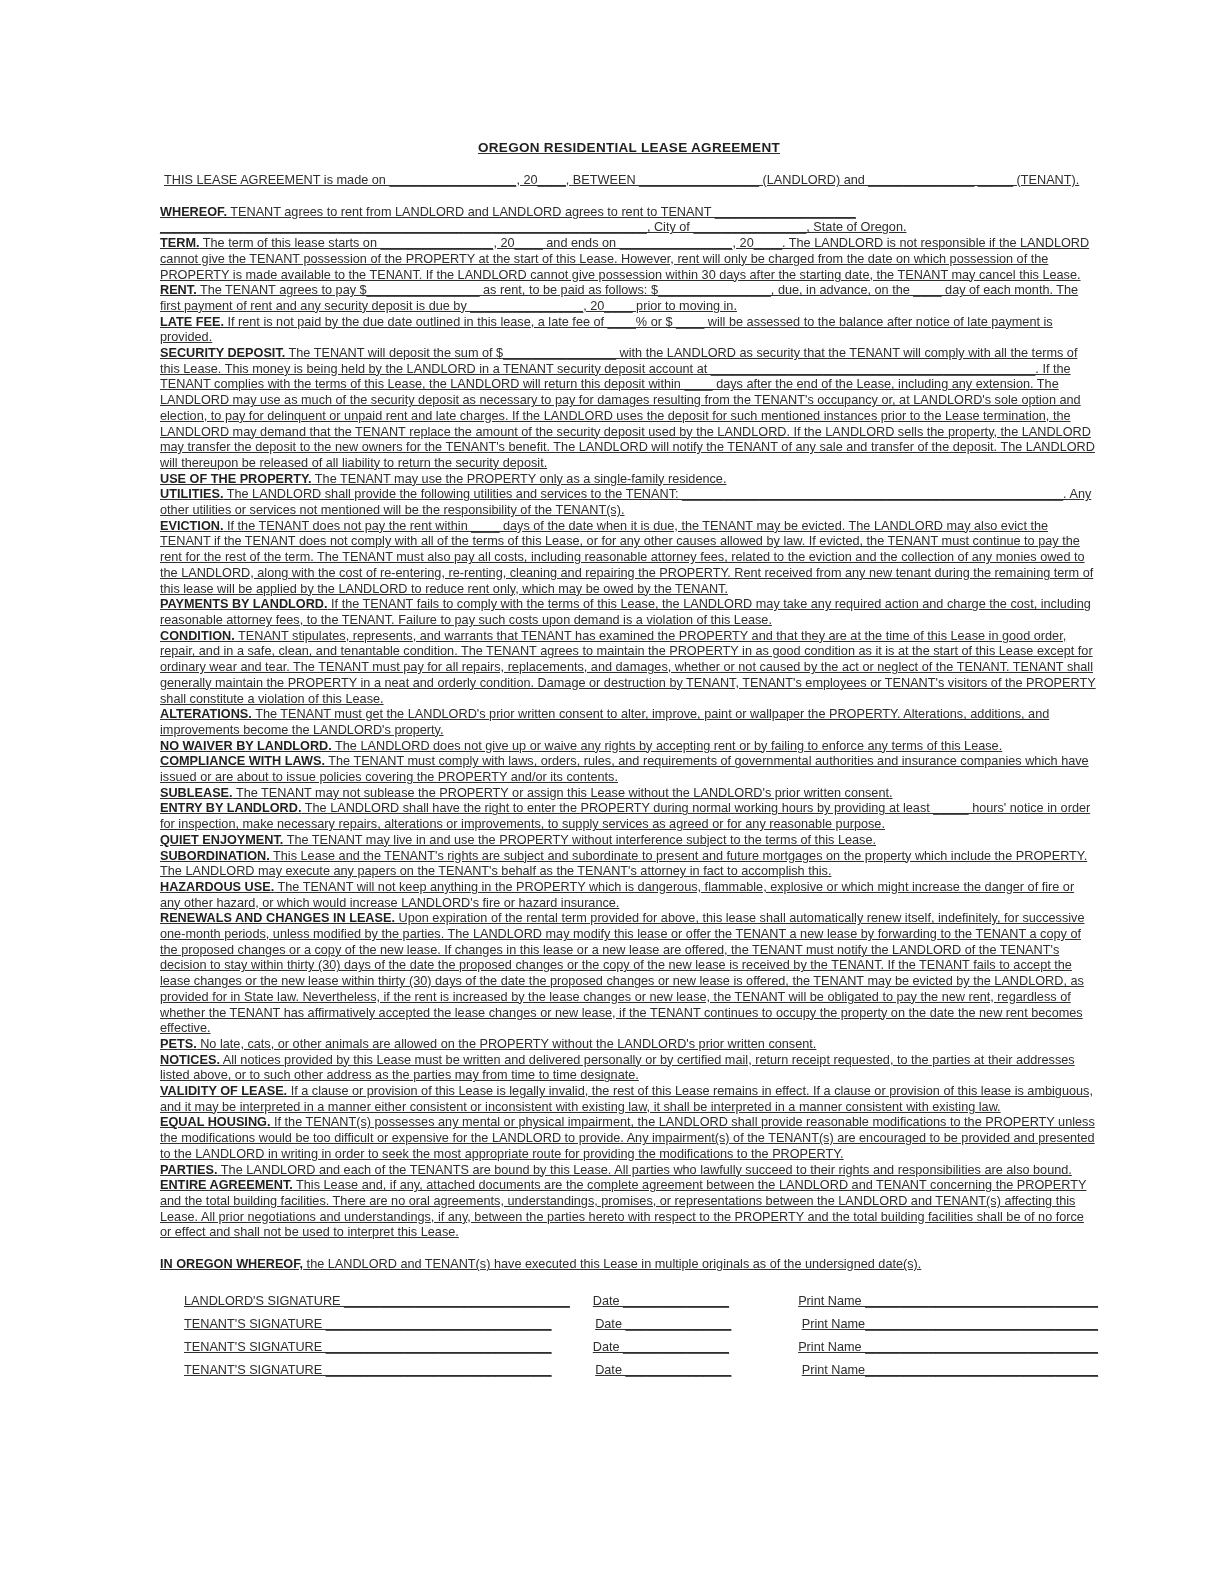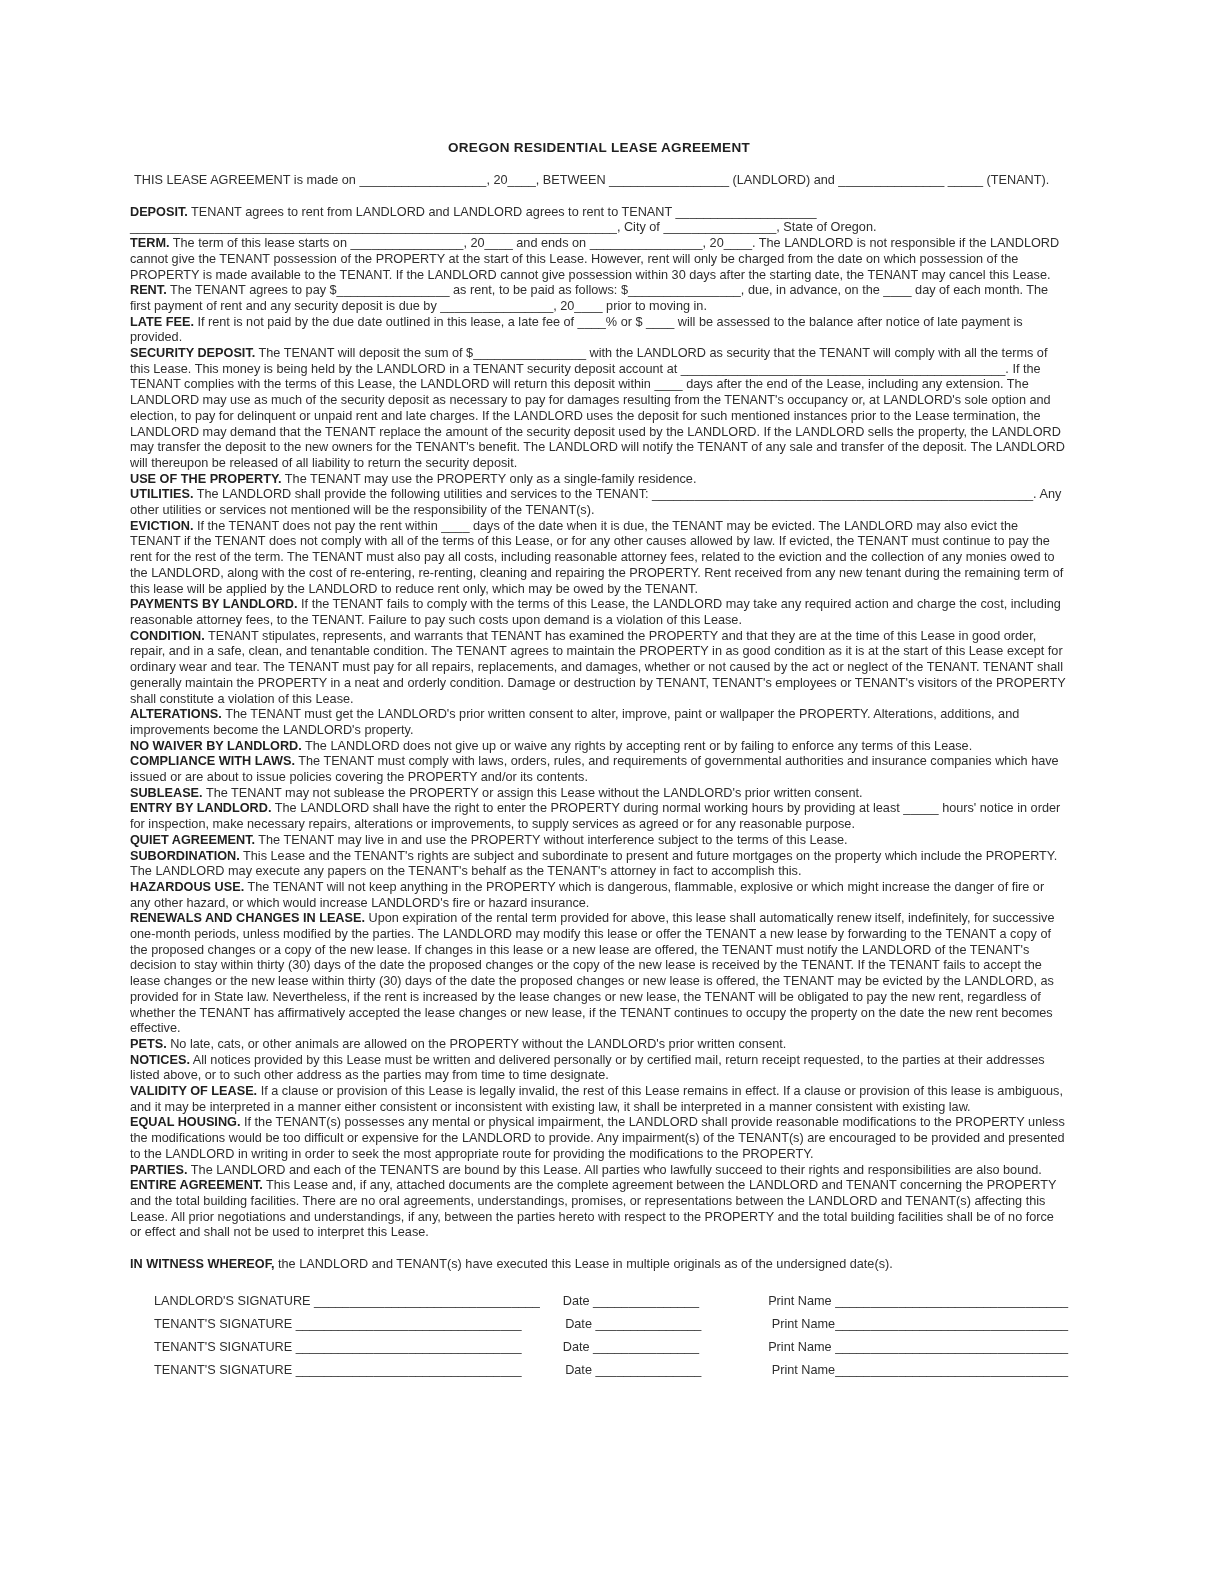--- a/index.html
+++ b/index.html
@@ -11,25 +11,26 @@
     position: relative;
     width: 1224px;
     height: 1584px;
     background: #ffffff;
     font-family: "Liberation Sans", sans-serif;
     color: #2e2e2e;
     overflow: hidden;
   }
   .content {
     position: absolute;
-    left: 130px;
+    left: 160px;
     top: 140px;
     width: 938px;
     font-size: 12.7px;
     line-height: 15.7px;
+    text-decoration: underline;
   }
   .doc-title {
     margin: 0;
     text-align: center;
     font-size: 13.5px;
     font-weight: bold;
     color: #1f1f1f;
     letter-spacing: 0.3px;
     line-height: 16px;
   }
@@ -71,21 +72,21 @@
 <body>
 
 <div class="page">
   <div class="content">
 
     <h1 class="doc-title">OREGON RESIDENTIAL LEASE AGREEMENT</h1>
 
     <p class="intro">THIS LEASE AGREEMENT is made on __________________, 20____, BETWEEN _________________ (LANDLORD) and _______________ _____ (TENANT).</p>
 
     <div class="sections">
-  <p class="section"><span class="sec-label">DEPOSIT.</span><span class="sec-text"> TENANT agrees to rent from LANDLORD and LANDLORD agrees to rent to TENANT ____________________ _____________________________________________________________________, City of ________________, State of Oregon.</span></p>
+  <p class="section"><span class="sec-label">WHEREOF.</span><span class="sec-text"> TENANT agrees to rent from LANDLORD and LANDLORD agrees to rent to TENANT ____________________ _____________________________________________________________________, City of ________________, State of Oregon.</span></p>
 
   <p class="section"><span class="sec-label">TERM.</span><span class="sec-text"> The term of this lease starts on ________________, 20____ and ends on ________________, 20____. The LANDLORD is not responsible if the LANDLORD cannot give the TENANT possession of the PROPERTY at the start of this Lease. However, rent will only be charged from the date on which possession of the PROPERTY is made available to the TENANT. If the LANDLORD cannot give possession within 30 days after the starting date, the TENANT may cancel this Lease.</span></p>
 
   <p class="section"><span class="sec-label">RENT.</span><span class="sec-text"> The TENANT agrees to pay $________________ as rent, to be paid as follows: $________________, due, in advance, on the ____ day of each month. The first payment of rent and any security deposit is due by ________________, 20____ prior to moving in.</span></p>
 
   <p class="section"><span class="sec-label">LATE FEE.</span><span class="sec-text"> If rent is not paid by the due date outlined in this lease, a late fee of ____% or $ ____ will be assessed to the balance after notice of late payment is provided.</span></p>
 
   <p class="section"><span class="sec-label">SECURITY DEPOSIT.</span><span class="sec-text"> The TENANT will deposit the sum of $________________ with the LANDLORD as security that the TENANT will comply with all the terms of this Lease. This money is being held by the LANDLORD in a TENANT security deposit account at ______________________________________________. If the TENANT complies with the terms of this Lease, the LANDLORD will return this deposit within ____ days after the end of the Lease, including any extension. The LANDLORD may use as much of the security deposit as necessary to pay for damages resulting from the TENANT's occupancy or, at LANDLORD's sole option and election, to pay for delinquent or unpaid rent and late charges. If the LANDLORD uses the deposit for such mentioned instances prior to the Lease termination, the LANDLORD may demand that the TENANT replace the amount of the security deposit used by the LANDLORD. If the LANDLORD sells the property, the LANDLORD may transfer the deposit to the new owners for the TENANT's benefit. The LANDLORD will notify the TENANT of any sale and transfer of the deposit. The LANDLORD will thereupon be released of all liability to return the security deposit.</span></p>
 
   <p class="section"><span class="sec-label">USE OF THE PROPERTY.</span><span class="sec-text"> The TENANT may use the PROPERTY only as a single-family residence.</span></p>
@@ -101,42 +102,42 @@
   <p class="section"><span class="sec-label">ALTERATIONS.</span><span class="sec-text"> The TENANT must get the LANDLORD's prior written consent to alter, improve, paint or wallpaper the PROPERTY. Alterations, additions, and improvements become the LANDLORD's property.</span></p>
 
   <p class="section"><span class="sec-label">NO WAIVER BY LANDLORD.</span><span class="sec-text"> The LANDLORD does not give up or waive any rights by accepting rent or by failing to enforce any terms of this Lease.</span></p>
 
   <p class="section"><span class="sec-label">COMPLIANCE WITH LAWS.</span><span class="sec-text"> The TENANT must comply with laws, orders, rules, and requirements of governmental authorities and insurance companies which have issued or are about to issue policies covering the PROPERTY and/or its contents.</span></p>
 
   <p class="section"><span class="sec-label">SUBLEASE.</span><span class="sec-text"> The TENANT may not sublease the PROPERTY or assign this Lease without the LANDLORD's prior written consent.</span></p>
 
   <p class="section"><span class="sec-label">ENTRY BY LANDLORD.</span><span class="sec-text"> The LANDLORD shall have the right to enter the PROPERTY during normal working hours by providing at least _____ hours' notice in order for inspection, make necessary repairs, alterations or improvements, to supply services as agreed or for any reasonable purpose.</span></p>
 
-  <p class="section"><span class="sec-label">QUIET AGREEMENT.</span><span class="sec-text"> The TENANT may live in and use the PROPERTY without interference subject to the terms of this Lease.</span></p>
+  <p class="section"><span class="sec-label">QUIET ENJOYMENT.</span><span class="sec-text"> The TENANT may live in and use the PROPERTY without interference subject to the terms of this Lease.</span></p>
 
   <p class="section"><span class="sec-label">SUBORDINATION.</span><span class="sec-text"> This Lease and the TENANT's rights are subject and subordinate to present and future mortgages on the property which include the PROPERTY. The LANDLORD may execute any papers on the TENANT's behalf as the TENANT's attorney in fact to accomplish this.</span></p>
 
   <p class="section"><span class="sec-label">HAZARDOUS USE.</span><span class="sec-text"> The TENANT will not keep anything in the PROPERTY which is dangerous, flammable, explosive or which might increase the danger of fire or any other hazard, or which would increase LANDLORD's fire or hazard insurance.</span></p>
 
   <p class="section"><span class="sec-label">RENEWALS AND CHANGES IN LEASE.</span><span class="sec-text"> Upon expiration of the rental term provided for above, this lease shall automatically renew itself, indefinitely, for successive one-month periods, unless modified by the parties. The LANDLORD may modify this lease or offer the TENANT a new lease by forwarding to the TENANT a copy of the proposed changes or a copy of the new lease. If changes in this lease or a new lease are offered, the TENANT must notify the LANDLORD of the TENANT's decision to stay within thirty (30) days of the date the proposed changes or the copy of the new lease is received by the TENANT. If the TENANT fails to accept the lease changes or the new lease within thirty (30) days of the date the proposed changes or new lease is offered, the TENANT may be evicted by the LANDLORD, as provided for in State law. Nevertheless, if the rent is increased by the lease changes or new lease, the TENANT will be obligated to pay the new rent, regardless of whether the TENANT has affirmatively accepted the lease changes or new lease, if the TENANT continues to occupy the property on the date the new rent becomes effective.</span></p>
 
   <p class="section"><span class="sec-label">PETS.</span><span class="sec-text"> No late, cats, or other animals are allowed on the PROPERTY without the LANDLORD's prior written consent.</span></p>
 
   <p class="section"><span class="sec-label">NOTICES.</span><span class="sec-text"> All notices provided by this Lease must be written and delivered personally or by certified mail, return receipt requested, to the parties at their addresses listed above, or to such other address as the parties may from time to time designate.</span></p>
 
   <p class="section"><span class="sec-label">VALIDITY OF LEASE.</span><span class="sec-text"> If a clause or provision of this Lease is legally invalid, the rest of this Lease remains in effect. If a clause or provision of this lease is ambiguous, and it may be interpreted in a manner either consistent or inconsistent with existing law, it shall be interpreted in a manner consistent with existing law.</span></p>
 
   <p class="section"><span class="sec-label">EQUAL HOUSING.</span><span class="sec-text"> If the TENANT(s) possesses any mental or physical impairment, the LANDLORD shall provide reasonable modifications to the PROPERTY unless the modifications would be too difficult or expensive for the LANDLORD to provide. Any impairment(s) of the TENANT(s) are encouraged to be provided and presented to the LANDLORD in writing in order to seek the most appropriate route for providing the modifications to the PROPERTY.</span></p>
 
   <p class="section"><span class="sec-label">PARTIES.</span><span class="sec-text"> The LANDLORD and each of the TENANTS are bound by this Lease. All parties who lawfully succeed to their rights and responsibilities are also bound.</span></p>
 
   <p class="section"><span class="sec-label">ENTIRE AGREEMENT.</span><span class="sec-text"> This Lease and, if any, attached documents are the complete agreement between the LANDLORD and TENANT concerning the PROPERTY and the total building facilities. There are no oral agreements, understandings, promises, or representations between the LANDLORD and TENANT(s) affecting this Lease. All prior negotiations and understandings, if any, between the parties hereto with respect to the PROPERTY and the total building facilities shall be of no force or effect and shall not be used to interpret this Lease.</span></p>
 </div>
 
-    <p class="witness"><span class="witness-label">IN WITNESS WHEREOF,</span><span> the LANDLORD and TENANT(s) have executed this Lease in multiple originals as of the undersigned date(s).</span></p>
+    <p class="witness"><span class="witness-label">IN OREGON WHEREOF,</span><span> the LANDLORD and TENANT(s) have executed this Lease in multiple originals as of the undersigned date(s).</span></p>
 
     <div class="sig-block">
   <div class="sig-row">
     <span class="sig-cell-signature">LANDLORD'S SIGNATURE ________________________________</span>
     <span class="sig-cell-date">Date _______________</span>
     <span class="sig-cell-print">Print Name _________________________________</span>
   </div>
 
   <div class="sig-row">
     <span class="sig-cell-signature">TENANT'S SIGNATURE ________________________________</span>

